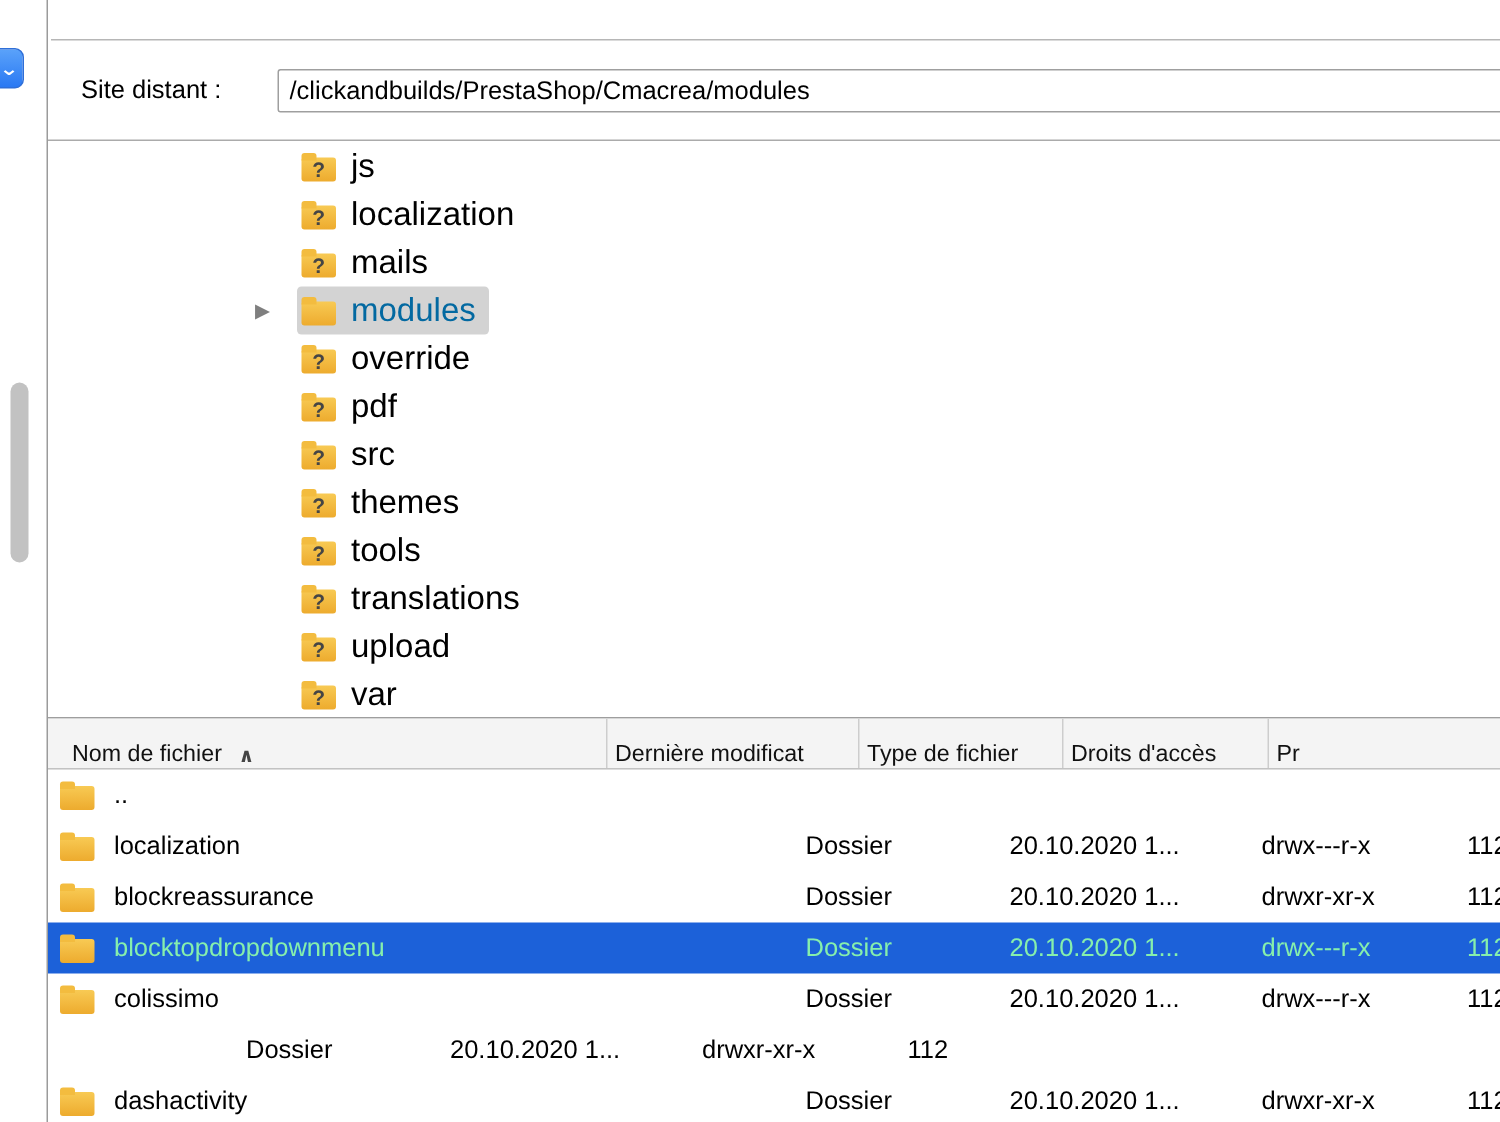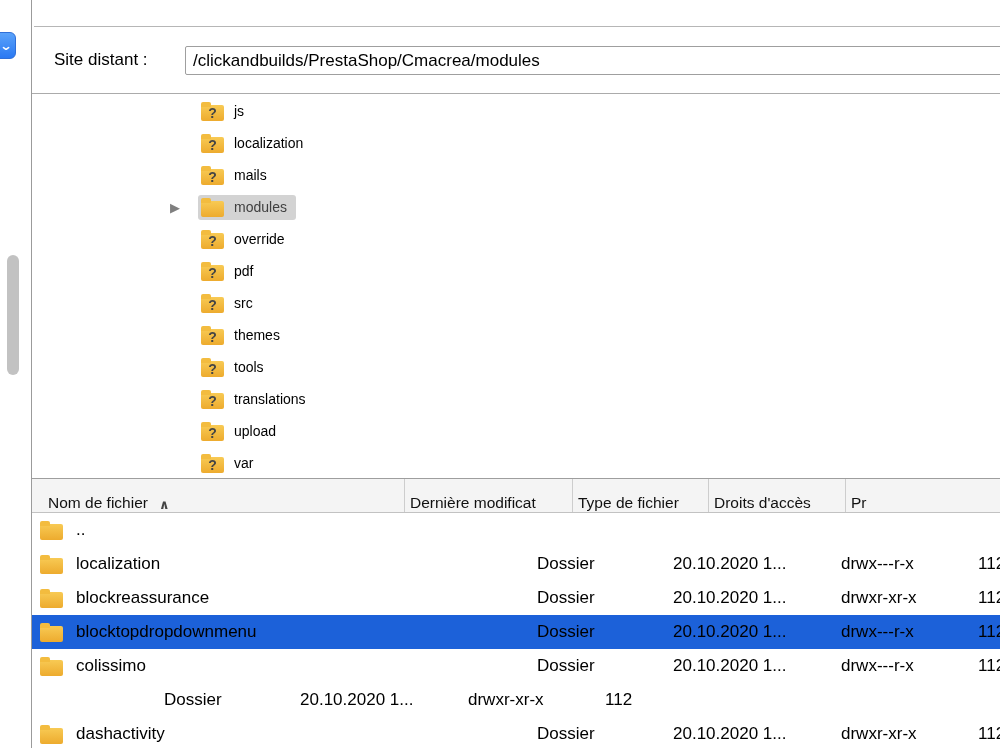--- a/index.html
+++ b/index.html
@@ -23,41 +23,41 @@
   .pathbar .lbl{position:absolute;left:22px;top:0;height:100%;display:flex;align-items:center;font-size:17px}
   .pathbar input{position:absolute;left:153px;top:20px;right:-2px;height:27px;border:1px solid #9f9f9f;
           border-radius:2px;font-family:inherit;font-size:17px;padding:0 7px;color:#000;background:#fff;outline:none}
 
   
   .tree{position:absolute;left:0;top:77px;right:0;height:385px;border-top:1px solid #ababab;
         overflow:hidden;box-sizing:border-box;padding-top:1px}
   .tree-row{height:32px;display:flex;align-items:center;padding-left:138px}
   .tree-row .arrow{width:28px;font-size:13px;color:#7f7f7f;flex:0 0 auto}
   .tree-sel-wrap{display:flex;align-items:center;gap:10px;padding:3px 9px 3px 3px;border-radius:3px}
-  .tree-sel-wrap.selected{background:#d3d3d3;color:#404040}
-  .tree-label{font-size:14px;white-space:nowrap}
+  .tree-sel-wrap.selected{background:#d3d3d3;color:#0369a1}
+  .tree-label{font-size:22px;white-space:nowrap}
 
   
   .ficon{position:relative;width:23px;height:16px;background:linear-gradient(#f8ca54,#edab2e);
          border-radius:2px;flex:0 0 auto;display:flex;align-items:center;justify-content:center;margin-top:3px}
   .ficon::before{content:"";position:absolute;left:0;top:-3px;width:10px;height:5px;background:#f3bc3f;border-radius:2px 2px 0 0}
   .ficon .q{position:relative;font-size:14px;font-weight:700;color:#454545;line-height:1}
 
   
   .table{position:absolute;left:0;top:462px;right:0;bottom:0;border-top:1px solid #9e9e9e;
          box-sizing:border-box;overflow:hidden;background:#fff}
   .thead{display:flex;height:34px;background:#f4f4f4;border-bottom:1px solid #c2c2c2;box-sizing:border-box}
   .th{display:flex;align-items:flex-end;font-size:15.5px;color:#111;border-right:1px solid #cdcdcd;
       box-sizing:border-box;padding-left:5px;white-space:nowrap;overflow:hidden}
   .th.first{padding-left:16px;gap:11px}
   .sort{font-size:13px;font-weight:700;color:#444}
   .col-name{width:373px}.col-size{width:127px}.col-type{width:136px}
   .col-date{width:168px}.col-perms{width:137px}.col-owner{flex:1;border-right:none}
   .tr{display:flex;height:34px;align-items:center}
-  .tr.selected{background:#1c61d9;color:#000000}
+  .tr.selected{background:#1c61d9;color:#86efac}
   .td{white-space:nowrap;overflow:hidden;box-sizing:border-box;padding-left:5px;font-size:17px}
   .td.name{display:flex;align-items:center;gap:13px;padding-left:8px}
 </style>
 </head>
 <body>
 
 <div class="screen">
 
   <div class="sliver">
     <div class="dropdown-frag">

